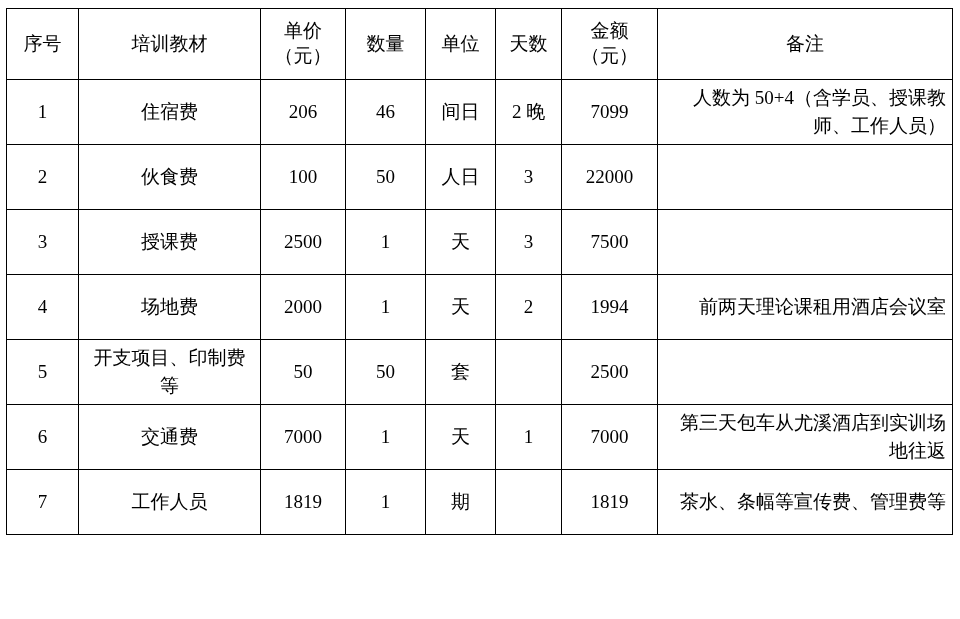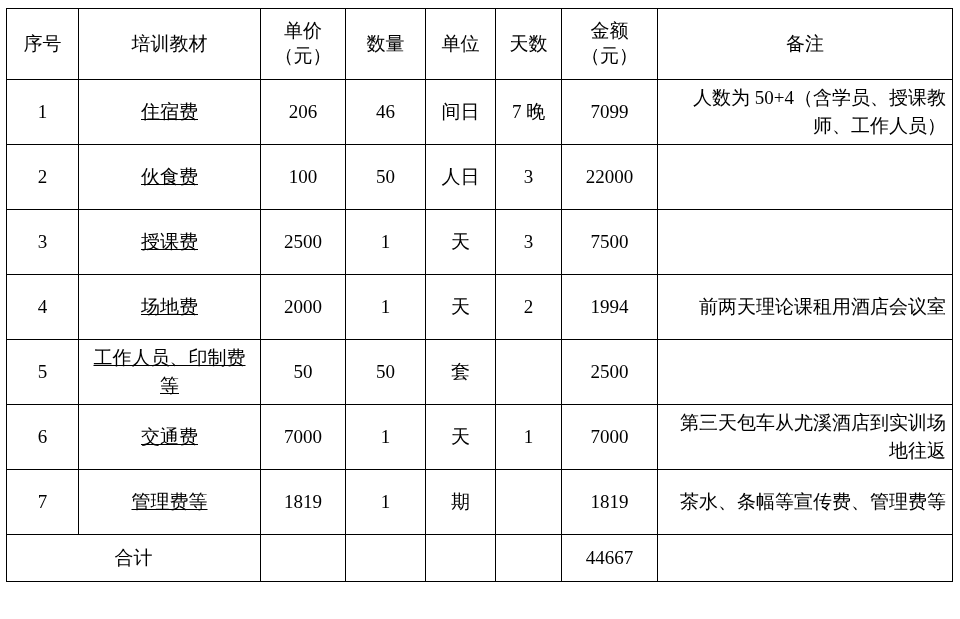--- a/index.html
+++ b/index.html
@@ -44,21 +44,21 @@
   col.c5 { width: 66px; }
   col.c6 { width: 96px; }
   col.c7 { width: 295px; }
 
   .center { text-align: center; }
   .head td { text-align: center; height: 62px; }
   .head .stack { line-height: 1.3; }
 
   tbody tr { height: 65px; }
   td.note { text-align: right; padding-left: 8px; }
-  td.item { text-align: center; text-decoration: underline; }
+  td.item { text-align: center; }
   td.total-label { text-align: center; }
 </style>
 </head>
 <body>
 
 <div class="page">
   <table class="budget">
     <colgroup>
       <col class="c0">
         <col class="c1">
@@ -100,21 +100,21 @@
       </tr>
     </thead>
     <tbody>
 
       <tr>
         <td class="center">1</td>
         <td class="item">住宿费</td>
         <td class="center">206</td>
         <td class="center">46</td>
         <td class="center">间日</td>
-        <td class="center">7 晚</td>
+        <td class="center">2 晚</td>
         <td class="center">7099</td>
         <td class="note">人数为 50+4（含学员、授课教师、工作人员）</td>
       </tr>
 
       <tr>
         <td class="center">2</td>
         <td class="item">伙食费</td>
         <td class="center">100</td>
         <td class="center">50</td>
         <td class="center">人日</td>
@@ -140,21 +140,21 @@
         <td class="center">2000</td>
         <td class="center">1</td>
         <td class="center">天</td>
         <td class="center">2</td>
         <td class="center">1994</td>
         <td class="note">前两天理论课租用酒店会议室</td>
       </tr>
 
       <tr>
         <td class="center">5</td>
-        <td class="item">工作人员、印制费等</td>
+        <td class="item">开支项目、印制费等</td>
         <td class="center">50</td>
         <td class="center">50</td>
         <td class="center">套</td>
         <td class="center"></td>
         <td class="center">2500</td>
         <td class="note"></td>
       </tr>
 
       <tr>
         <td class="center">6</td>
@@ -162,34 +162,25 @@
         <td class="center">7000</td>
         <td class="center">1</td>
         <td class="center">天</td>
         <td class="center">1</td>
         <td class="center">7000</td>
         <td class="note">第三天包车从尤溪酒店到实训场地往返</td>
       </tr>
 
       <tr>
         <td class="center">7</td>
-        <td class="item">管理费等</td>
+        <td class="item">工作人员</td>
         <td class="center">1819</td>
         <td class="center">1</td>
         <td class="center">期</td>
         <td class="center"></td>
         <td class="center">1819</td>
         <td class="note">茶水、条幅等宣传费、管理费等</td>
       </tr>
 
-      <tr style="height:47px;">
-        <td class="total-label" colspan="2">合计</td>
-        <td class="center"></td>
-        <td class="center"></td>
-        <td class="center"></td>
-        <td class="center"></td>
-        <td class="center">44667</td>
-        <td class="note"></td>
-      </tr>
 
     </tbody>
   </table>
 </div>
 
 </body></html>

